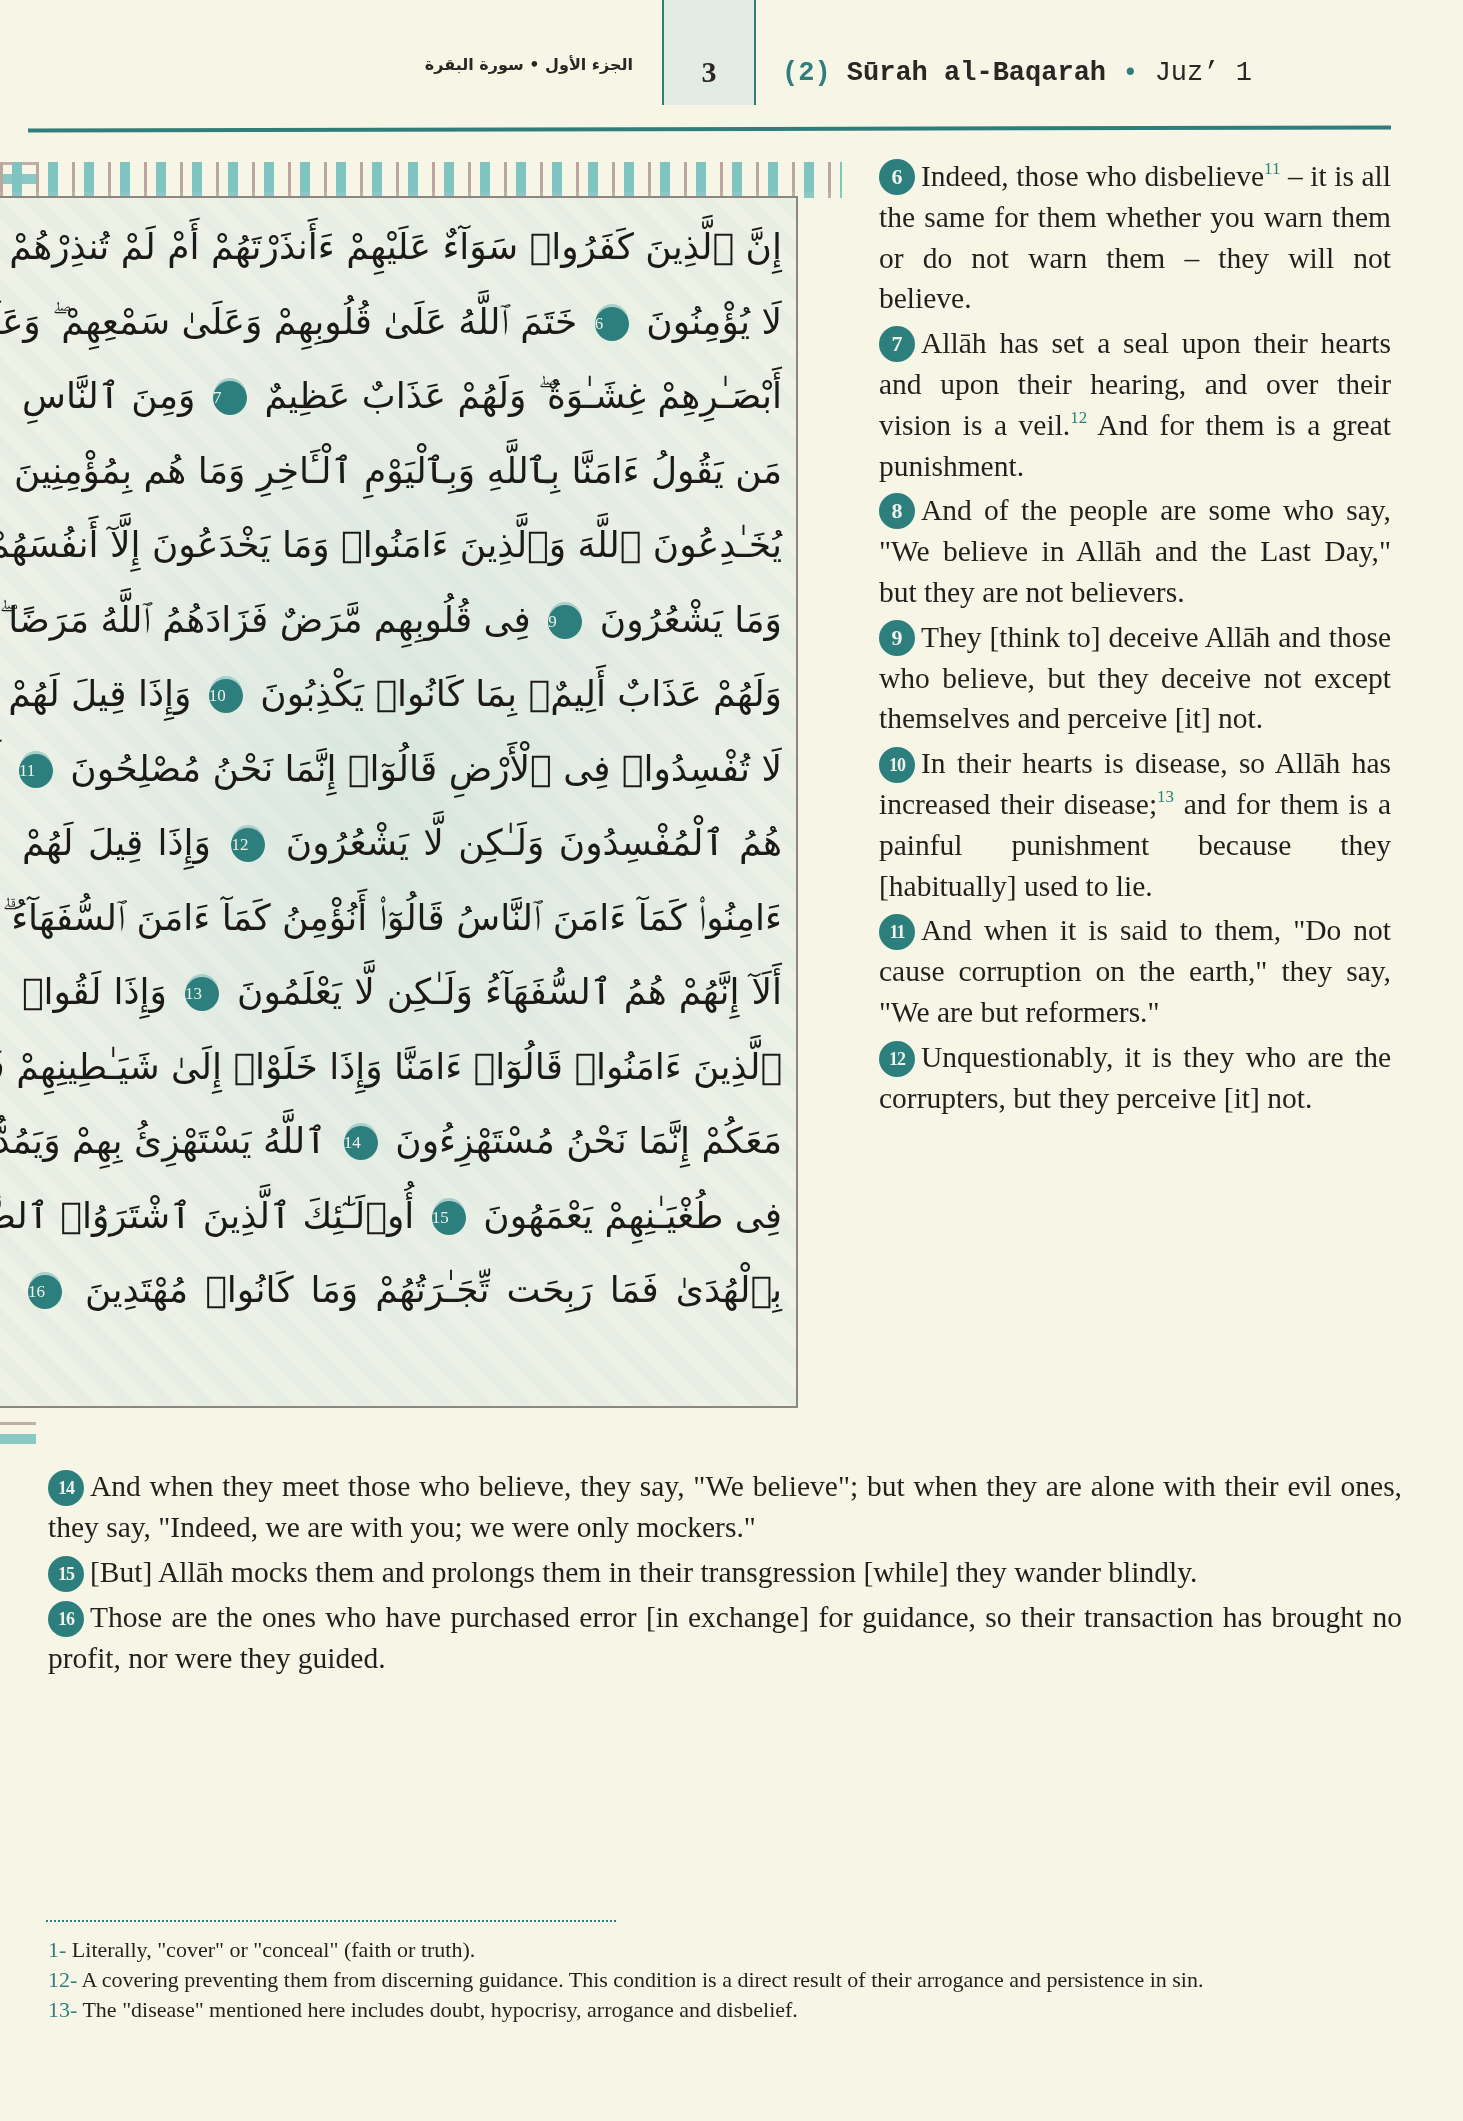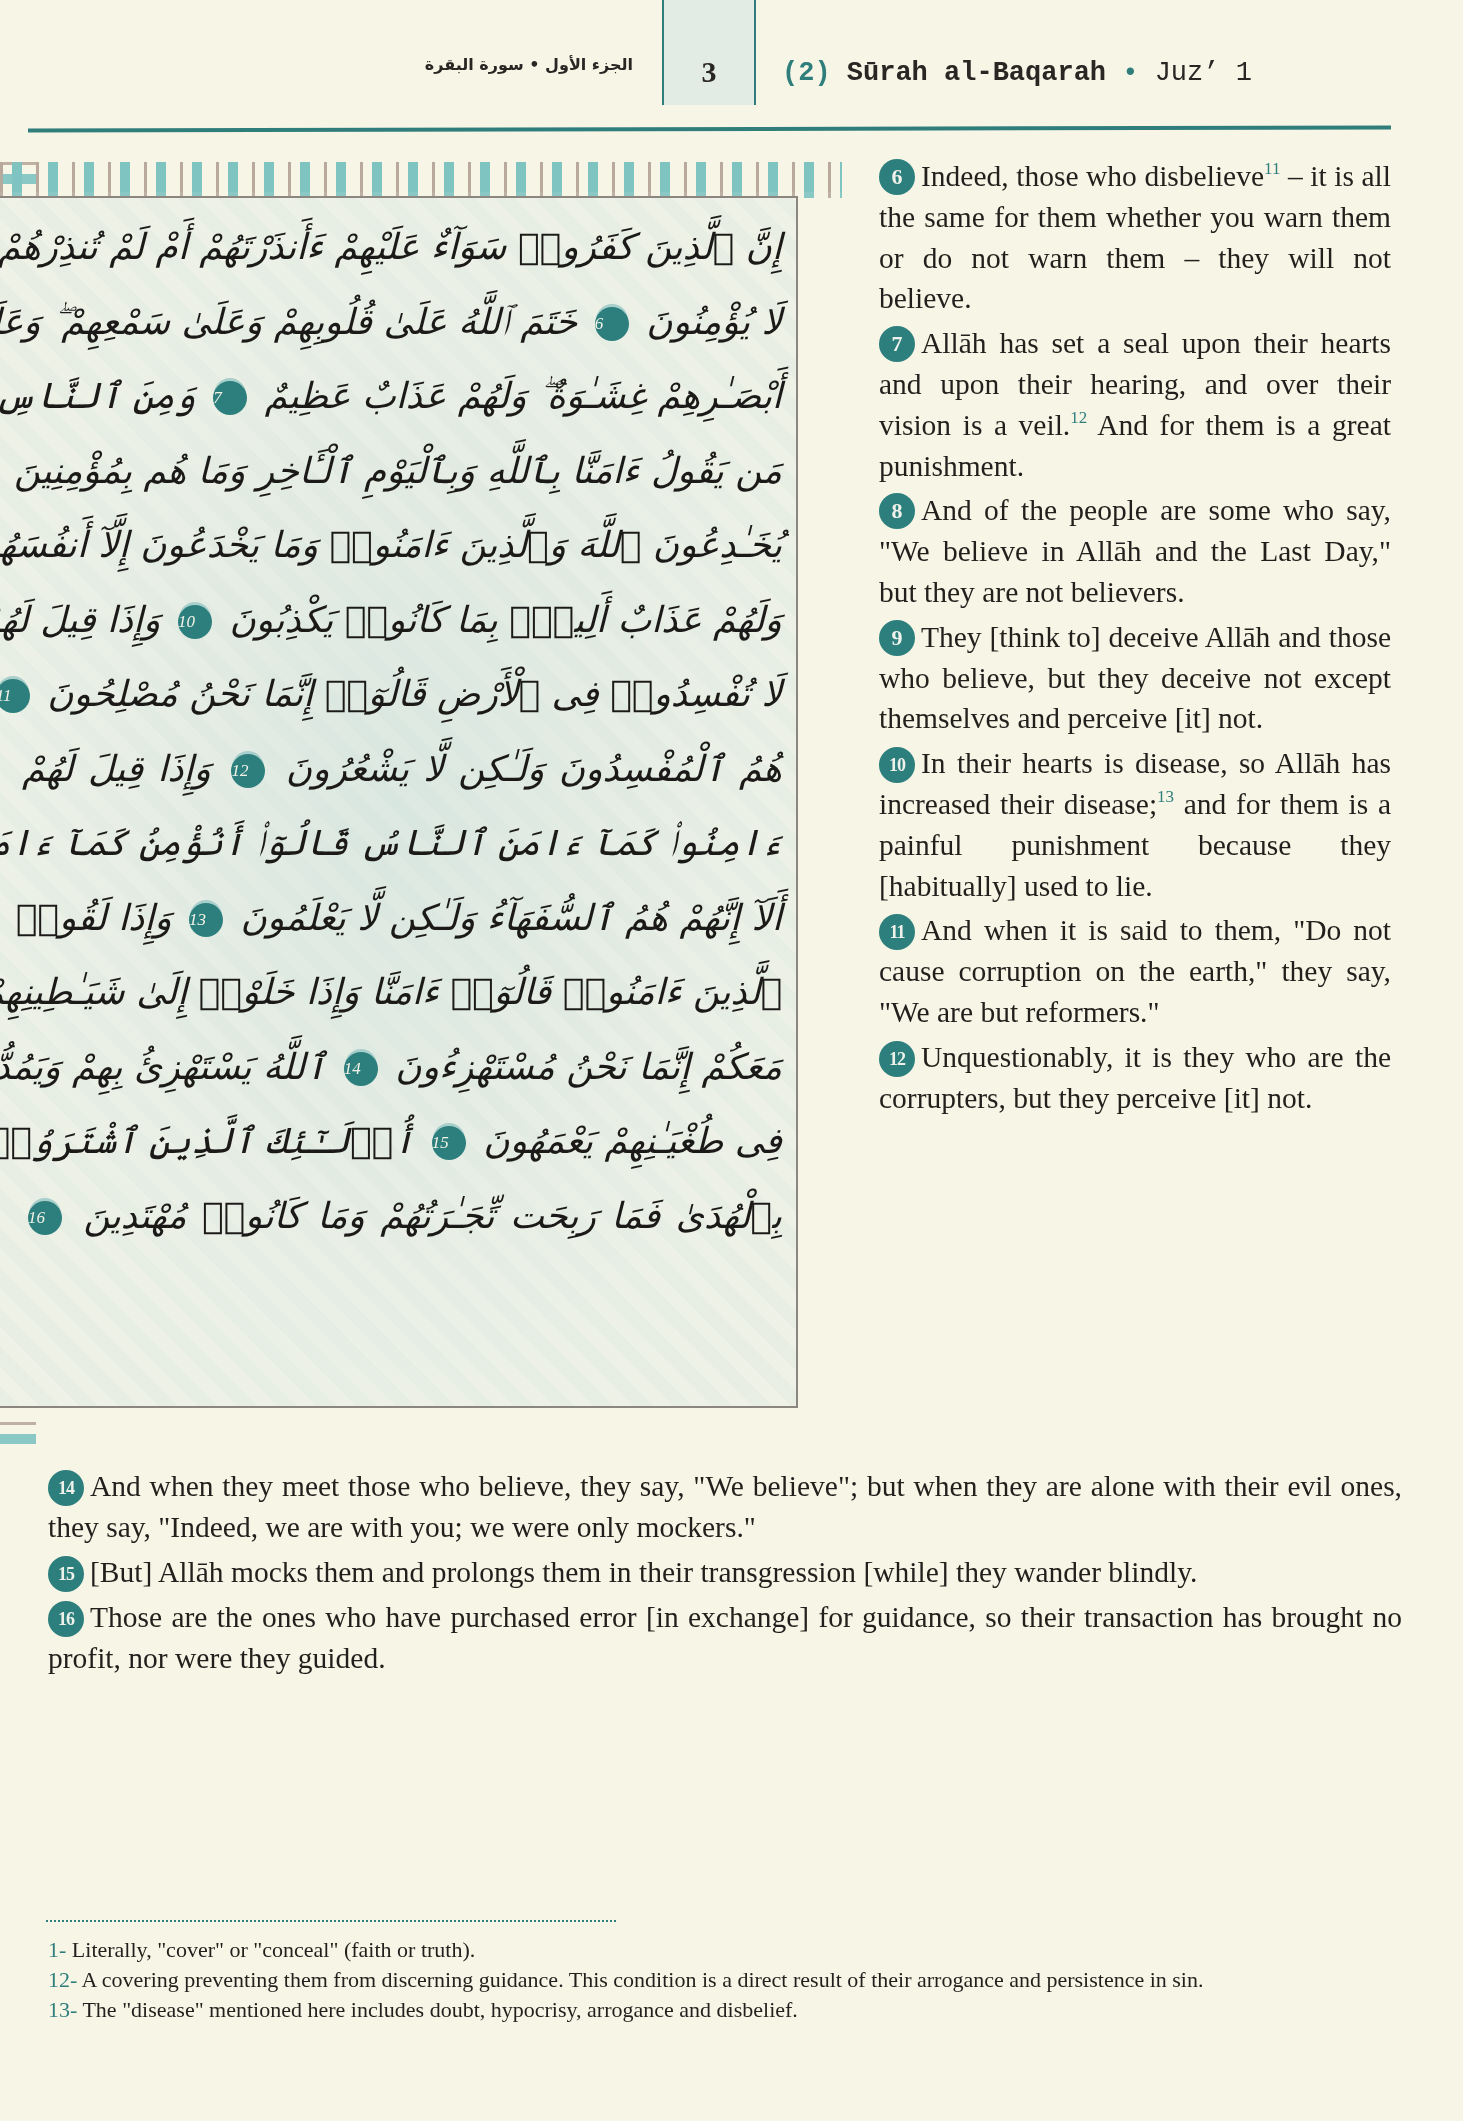--- a/index.html
+++ b/index.html
@@ -28,21 +28,21 @@
     position: absolute; left: 782px; top: 58px; font-size: 27px; color: #2a2624; font-family: Liberation Mono, monospace;
   }
   .hdr-en .num { color: #2f7e7c; font-weight: bold; }
   .hdr-en .sname { font-weight: bold; }
   .hdr-rule {
     position: absolute; left: 28px; top: 127px; width: 1363px; height: 4px;
     background: #2f7e7c; transform: rotate(-0.12deg);
   }
   
   .panel {
-    position: absolute; left: 0; top: 162px; width: 842px; height: 1285px; font-style: italic;
+    position: absolute; left: 0; top: 162px; width: 842px; height: 1285px;
   }
   .panel-border {
     position: absolute; inset: 0;
     background:
       repeating-linear-gradient(90deg, #b8a99c 0 3px, transparent 3px 36px),
       repeating-linear-gradient(90deg, transparent 0 12px, #7fc4c2 12px 22px, transparent 22px 36px);
     opacity: .9;
   }
   .panel-border.v {
     background:
@@ -123,20 +123,21 @@
   <div class="panel-border border-top"></div>
   <div class="panel-border v border-right"></div>
   <div class="panel-border border-bot"></div>
   <div class="panel-inner"></div>
   <div class="arabic-lines" id="arabic-lines">
       <div class="arabic-line"><span>إِنَّ ٱلَّذِينَ كَفَرُوا۟ سَوَآءٌ عَلَيْهِمْ ءَأَنذَرْتَهُمْ أَمْ لَمْ تُنذِرْهُمْ</span></div>
       <div class="arabic-line"><span>لَا يُؤْمِنُونَ</span> <span class="amark">6</span> <span>خَتَمَ ٱللَّهُ عَلَىٰ قُلُوبِهِمْ وَعَلَىٰ سَمْعِهِمْ ۖ وَعَلَىٰٓ</span></div>
       <div class="arabic-line"><span>أَبْصَـٰرِهِمْ غِشَـٰوَةٌ ۖ وَلَهُمْ عَذَابٌ عَظِيمٌ</span> <span class="amark">7</span> <span>وَمِنَ ٱلنَّاسِ</span></div>
       <div class="arabic-line"><span>مَن يَقُولُ ءَامَنَّا بِٱللَّهِ وَبِٱلْيَوْمِ ٱلْـَٔاخِرِ وَمَا هُم بِمُؤْمِنِينَ</span> </div>
       <div class="arabic-line"><span>يُخَـٰدِعُونَ ٱللَّهَ وَٱلَّذِينَ ءَامَنُوا۟ وَمَا يَخْدَعُونَ إِلَّآ أَنفُسَهُمْ</span></div>
+      <div class="arabic-line"><span>وَمَا يَشْعُرُونَ</span> <span class="amark">9</span> <span>فِى قُلُوبِهِم مَّرَضٌ فَزَادَهُمُ ٱللَّهُ مَرَضًا ۖ</span></div>
       <div class="arabic-line"><span>وَلَهُمْ عَذَابٌ أَلِيمٌۢ بِمَا كَانُوا۟ يَكْذِبُونَ</span> <span class="amark">10</span> <span>وَإِذَا قِيلَ لَهُمْ</span></div>
       <div class="arabic-line"><span>لَا تُفْسِدُوا۟ فِى ٱلْأَرْضِ قَالُوٓا۟ إِنَّمَا نَحْنُ مُصْلِحُونَ</span> <span class="amark">11</span> <span>أَلَآ إِنَّهُمْ</span></div>
       <div class="arabic-line"><span>هُمُ ٱلْمُفْسِدُونَ وَلَـٰكِن لَّا يَشْعُرُونَ</span> <span class="amark">12</span> <span>وَإِذَا قِيلَ لَهُمْ</span></div>
       <div class="arabic-line"><span>ءَامِنُوا۟ كَمَآ ءَامَنَ ٱلنَّاسُ قَالُوٓا۟ أَنُؤْمِنُ كَمَآ ءَامَنَ ٱلسُّفَهَآءُ ۗ</span></div>
       <div class="arabic-line"><span>أَلَآ إِنَّهُمْ هُمُ ٱلسُّفَهَآءُ وَلَـٰكِن لَّا يَعْلَمُونَ</span> <span class="amark">13</span> <span>وَإِذَا لَقُوا۟</span></div>
       <div class="arabic-line"><span>ٱلَّذِينَ ءَامَنُوا۟ قَالُوٓا۟ ءَامَنَّا وَإِذَا خَلَوْا۟ إِلَىٰ شَيَـٰطِينِهِمْ قَالُوٓا۟ إِنَّا</span></div>
       <div class="arabic-line"><span>مَعَكُمْ إِنَّمَا نَحْنُ مُسْتَهْزِءُونَ</span> <span class="amark">14</span> <span>ٱللَّهُ يَسْتَهْزِئُ بِهِمْ وَيَمُدُّهُمْ</span></div>
       <div class="arabic-line"><span>فِى طُغْيَـٰنِهِمْ يَعْمَهُونَ</span> <span class="amark">15</span> <span>أُو۟لَـٰٓئِكَ ٱلَّذِينَ ٱشْتَرَوُا۟ ٱلضَّلَـٰلَةَ</span></div>
       <div class="arabic-line"><span>بِٱلْهُدَىٰ فَمَا رَبِحَت تِّجَـٰرَتُهُمْ وَمَا كَانُوا۟ مُهْتَدِينَ</span> <span class="amark">16</span></div>
     </div>

